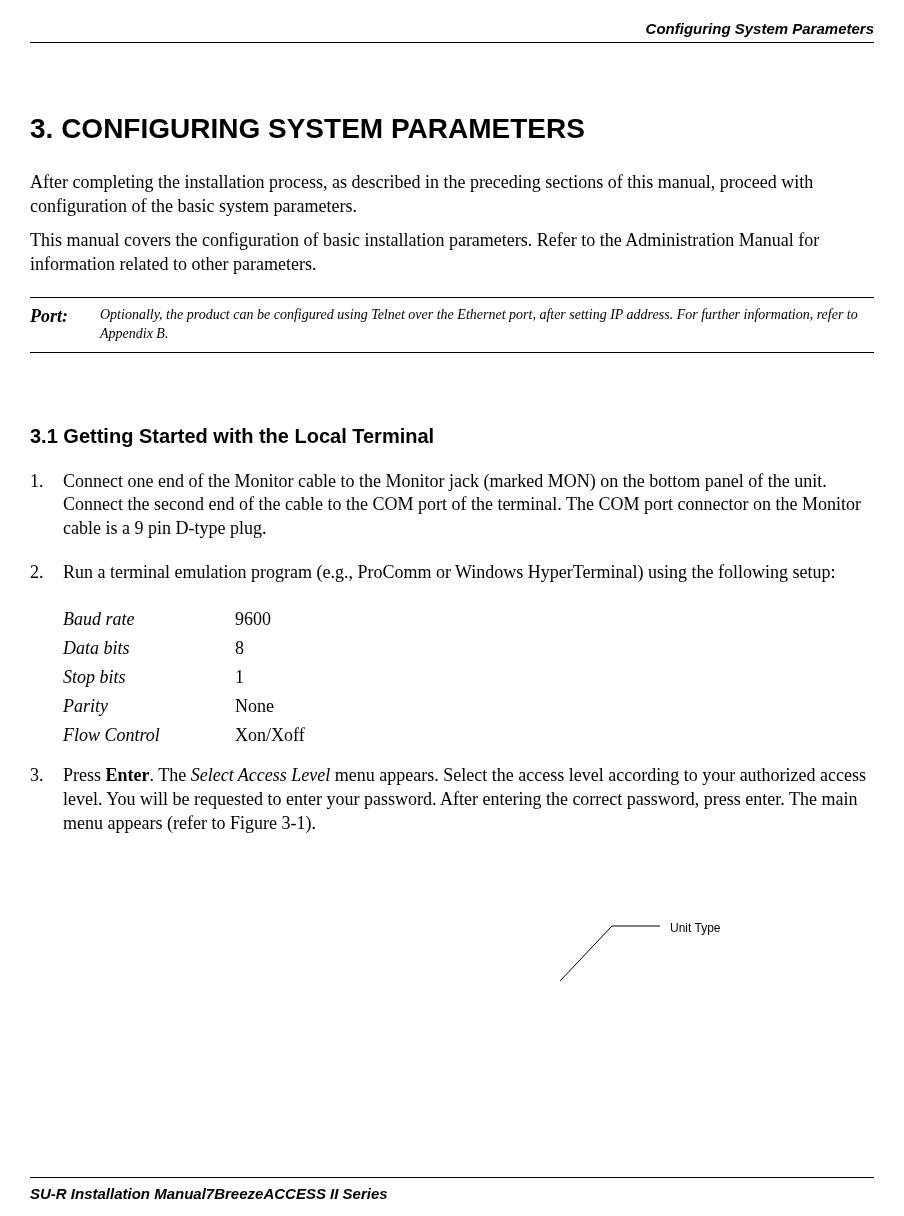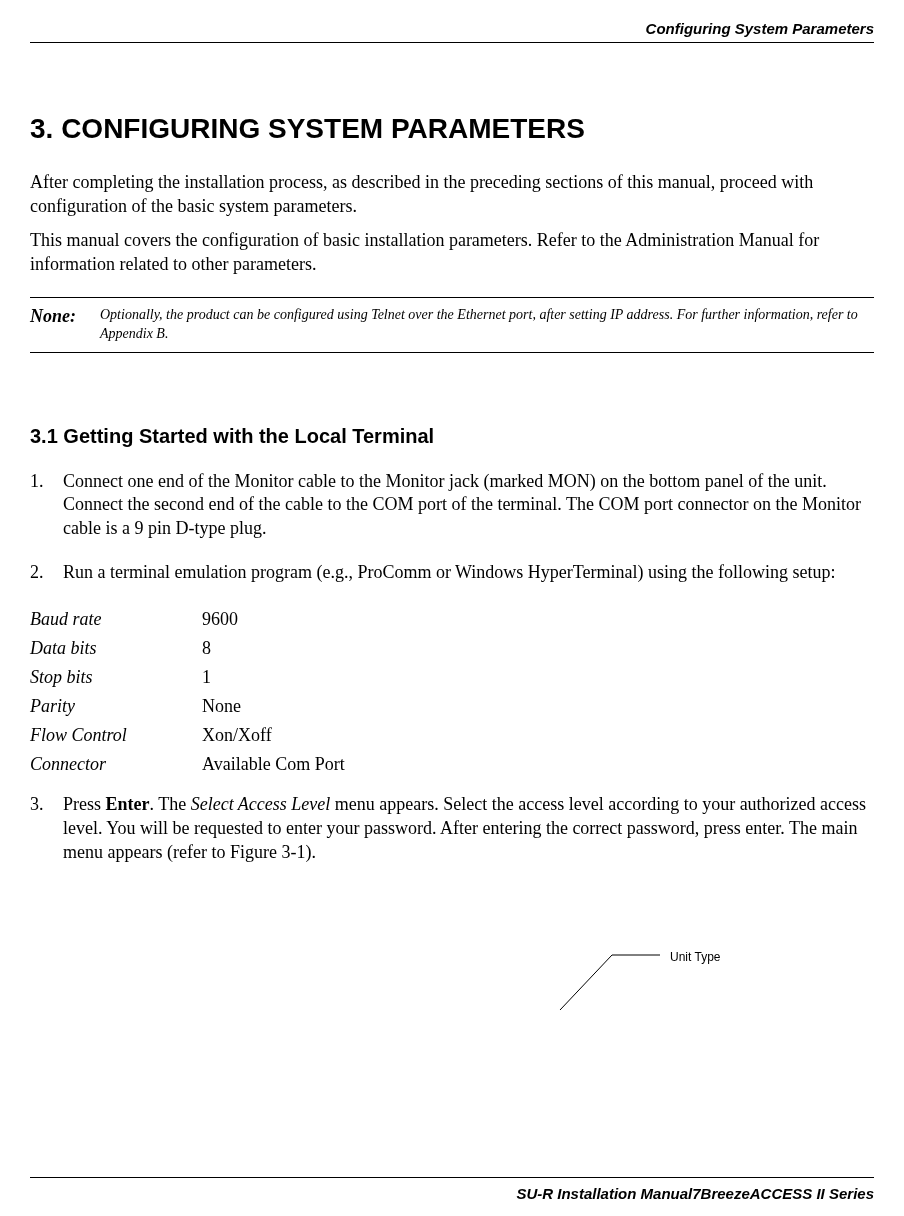--- a/index.html
+++ b/index.html
@@ -80,20 +80,21 @@
     }
     ol.steps > li::before {
       content: counter(step) ".";
       width: 33px;
       flex-shrink: 0;
     }
     .step-body {
       flex: 1;
     }
     .setup-table {
+      margin-left: 33px;
       margin-top: 14px;
       border-collapse: collapse;
       font-family: Liberation Serif, serif;
     }
     .setup-table td {
       padding: 4px 0;
       vertical-align: top;
       font-size: 18px;
     }
     .setup-table td.param {
@@ -124,21 +125,21 @@
       top: 25px;
     }
     .footer {
       position: absolute;
       bottom: 14px;
       left: 30px;
       right: 30px;
       border-top: 1.5px solid #000;
       padding-top: 7px;
       display: flex;
-      justify-content: flex-end;
+      justify-content: flex-start;
       font-family: Arial, Helvetica, sans-serif;
       font-weight: bold;
       font-style: italic;
       font-size: 15px;
     }
   </style>
 </head>
 <body>
 
 <div class="page">
@@ -146,21 +147,21 @@
   <div class="header">
     <span>Configuring System Parameters</span>
   </div>
 
   <h1 class="chapter-title">3. CONFIGURING SYSTEM PARAMETERS</h1>
 
   <p class="body-para">After completing the installation process, as described in the preceding sections of this manual, proceed with configuration of the basic system parameters.</p>
   <p class="body-para">This manual covers the configuration of basic installation parameters. Refer to the Administration Manual for information related to other parameters.</p>
 
   <div class="note-block">
-    <div class="note-label">None:</div>
+    <div class="note-label">Port:</div>
     <div class="note-text">Optionally, the product can be configured using Telnet over the Ethernet port, after setting IP address. For further information, refer to Appendix B.</div>
   </div>
 
   <h2 class="section-title">3.1  Getting Started with the Local Terminal</h2>
 
   <ol class="steps">
     <li>
       <div class="step-body">Connect one end of the Monitor cable to the Monitor jack (marked MON) on the bottom panel of the unit. Connect the second end of the cable to the COM port of the terminal. The COM port connector on the Monitor cable is a 9 pin D-type plug.</div>
     </li>
     <li>
@@ -183,24 +184,20 @@
       <td>1</td>
     </tr>
     <tr>
       <td class="param">Parity</td>
       <td>None</td>
     </tr>
     <tr>
       <td class="param">Flow Control</td>
       <td>Xon/Xoff</td>
     </tr>
-    <tr>
-      <td class="param">Connector</td>
-      <td>Available Com Port</td>
-    </tr>
   </tbody>
     </table>
 
   <ol class="steps" start="3" style="margin-top:14px; counter-reset: step 2;">
     <li>
       <div class="step-body"><span>Press </span><span class="bold">Enter</span><span>. The </span><span class="italic">Select Access Level</span><span> menu appears. Select the access level according to your authorized access level. You will be requested to enter your password. After entering the correct password, press enter. The main menu appears (refer to Figure 3-1).</span></div>
     </li>
   </ol>
 
   <div class="callout-area">

